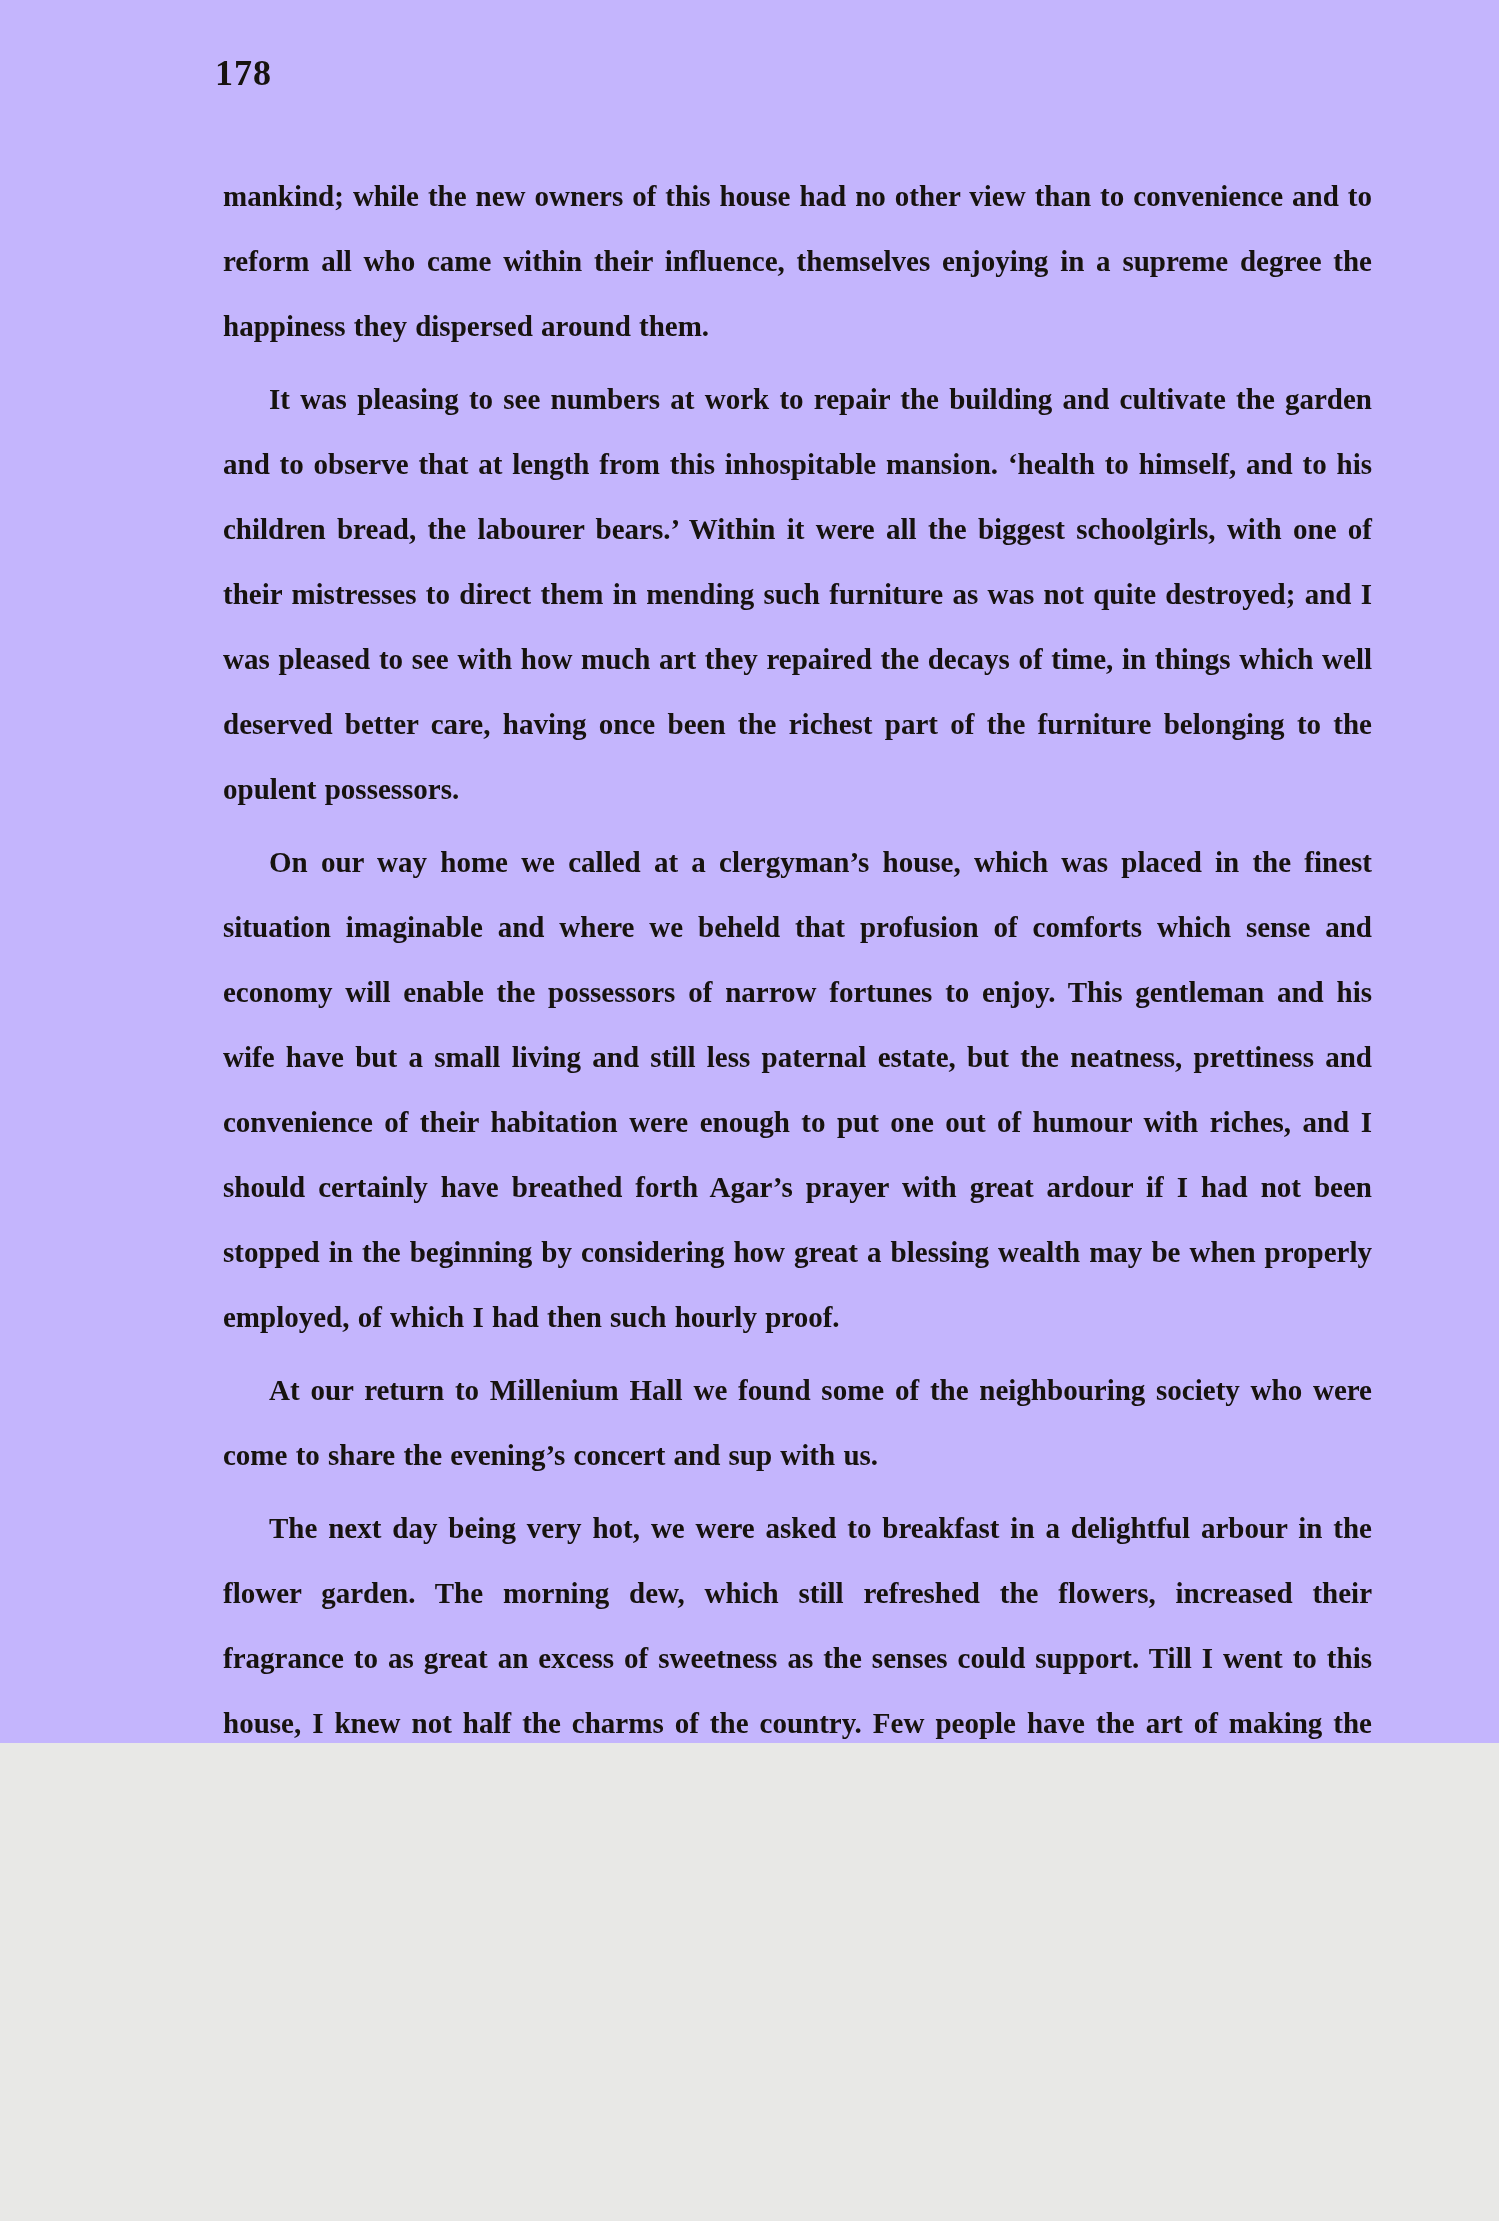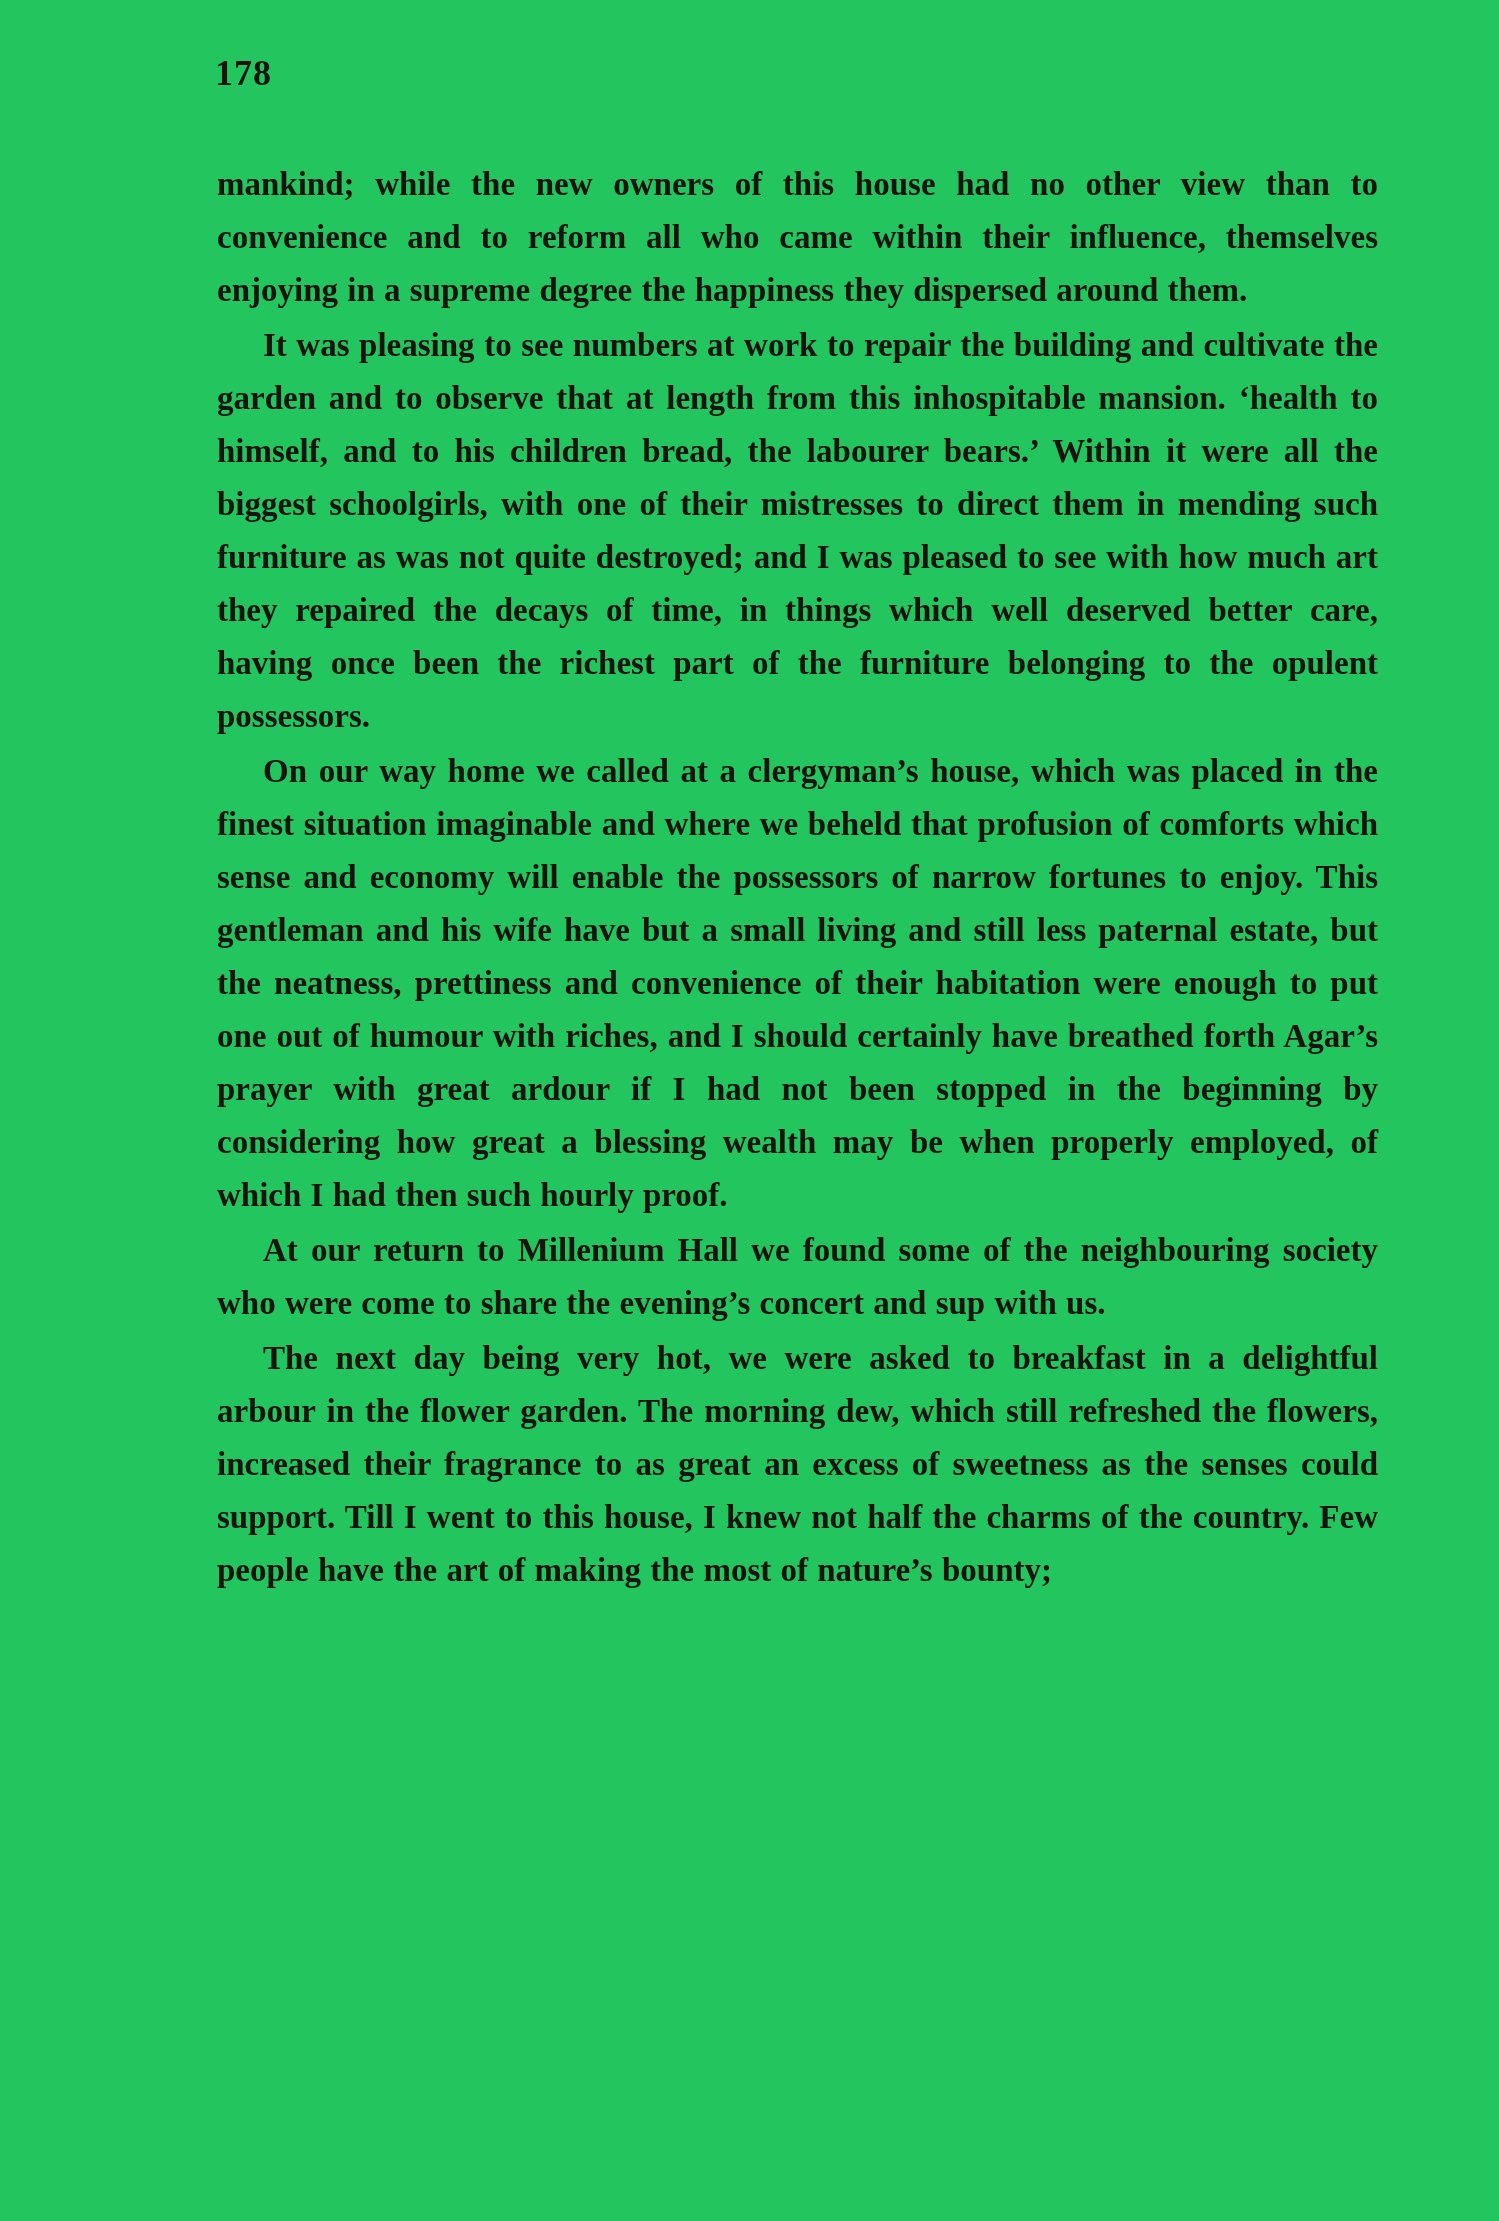--- a/index.html
+++ b/index.html
@@ -3,46 +3,46 @@
   <meta charset="utf-8">
   <style>
     html, body {
       margin: 0;
       padding: 0;
       background: #e8e8e6;
     }
     .page {
       position: relative;
       width: 1499px;
-      height: 2221px;
+      height: 1743px;
       margin: 0 auto;
-      background: #22c55e;
+      background: #c4b5fd;
       overflow: hidden;
       font-family: "Liberation Serif", "DejaVu Serif", serif;
       color: #17130f;
     }
     .page-number {
       position: absolute;
       top: 52px;
       left: 215px;
       font-size: 36px;
       font-weight: bold;
       letter-spacing: 1px;
     }
     .text-block {
       position: absolute;
       top: 156px;
       left: 215px;
       width: 1165px;
     }
     .text-block p {
-      margin: 2px;
+      margin: 8px;
       padding: 0;
-      font-size: 33px;
-      line-height: 53px;
+      font-size: 29px;
+      line-height: 65px;
       font-weight: bold;
       text-align: justify;
       text-justify: inter-word;
       word-spacing: 1px;
     }
     .text-block p.indent {
       text-indent: 46px;
     }
   </style>
 </head>

